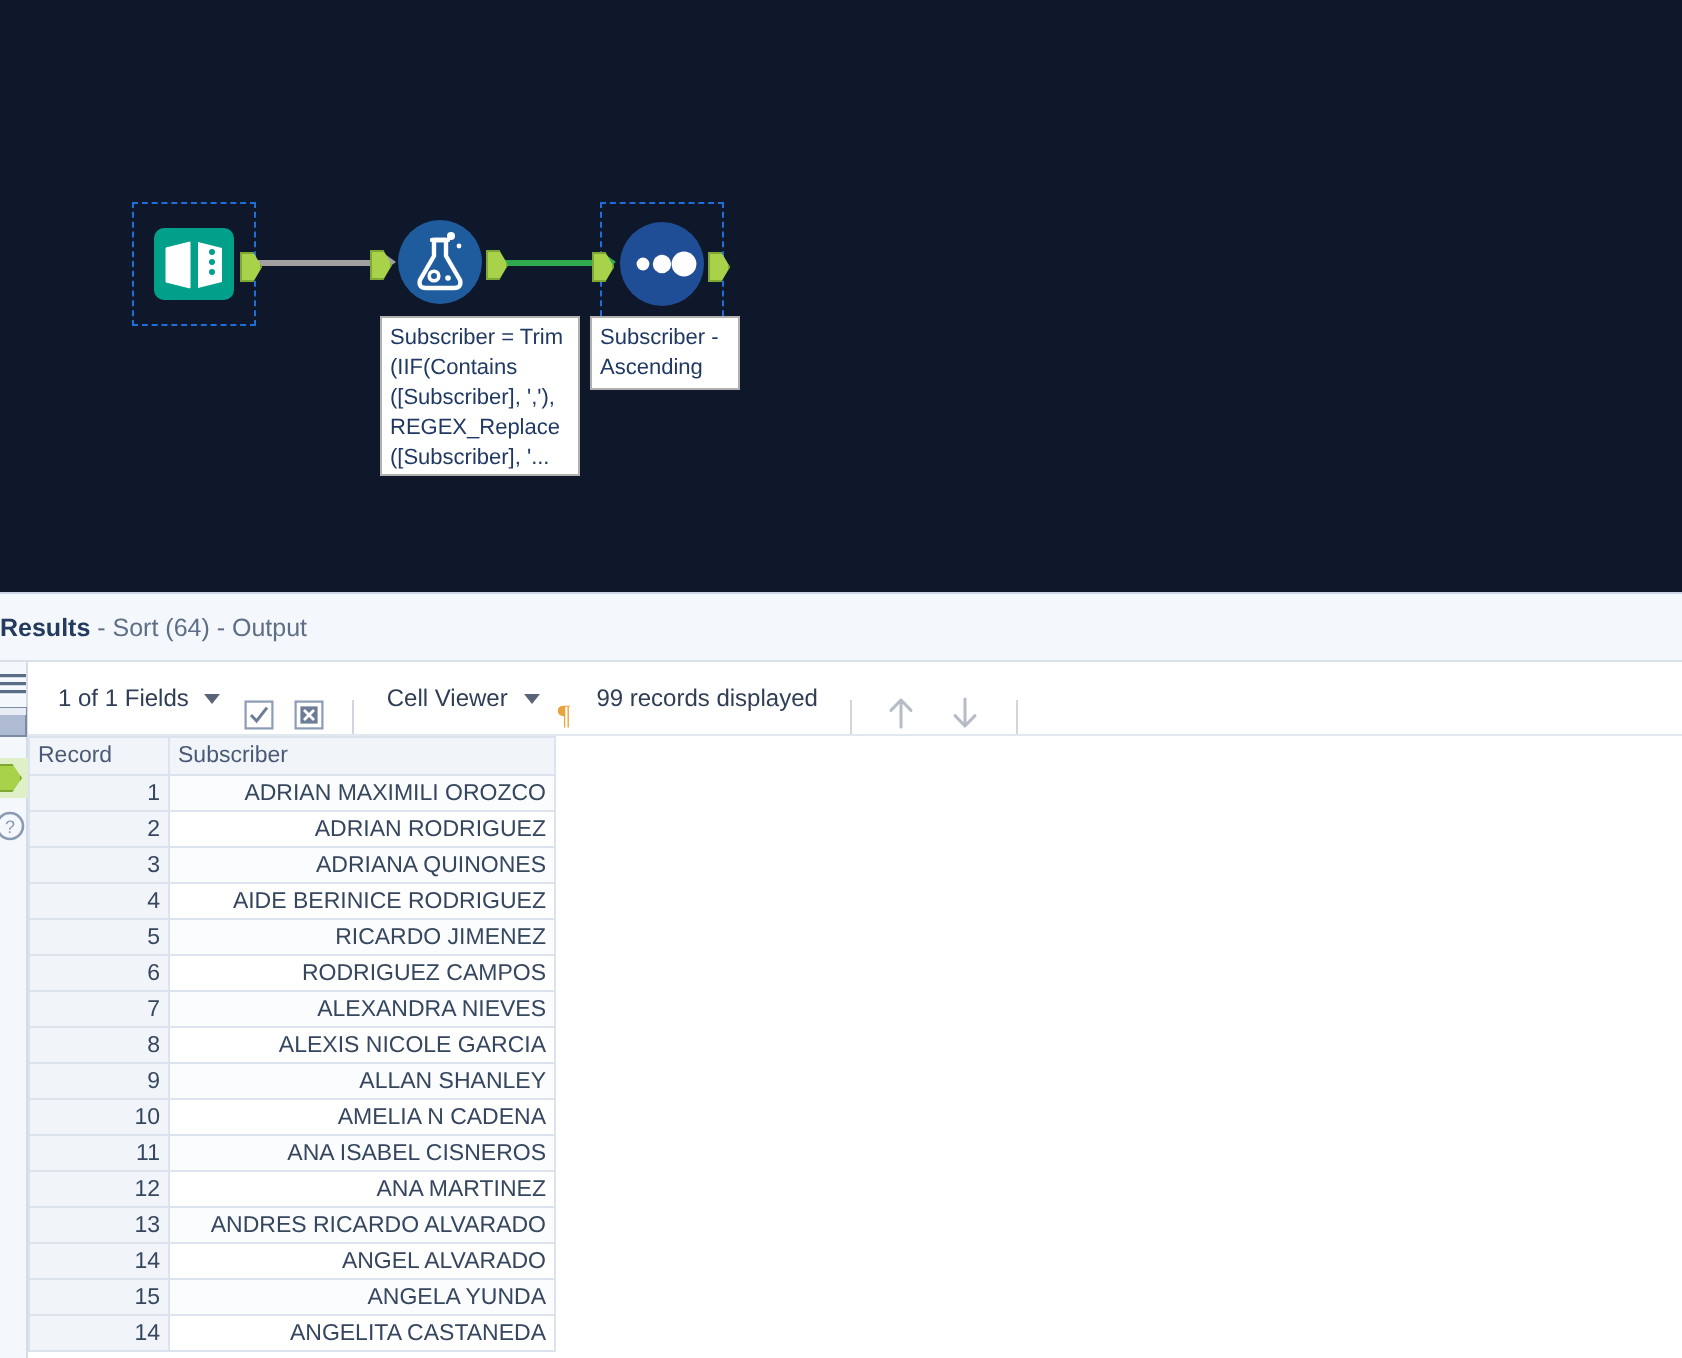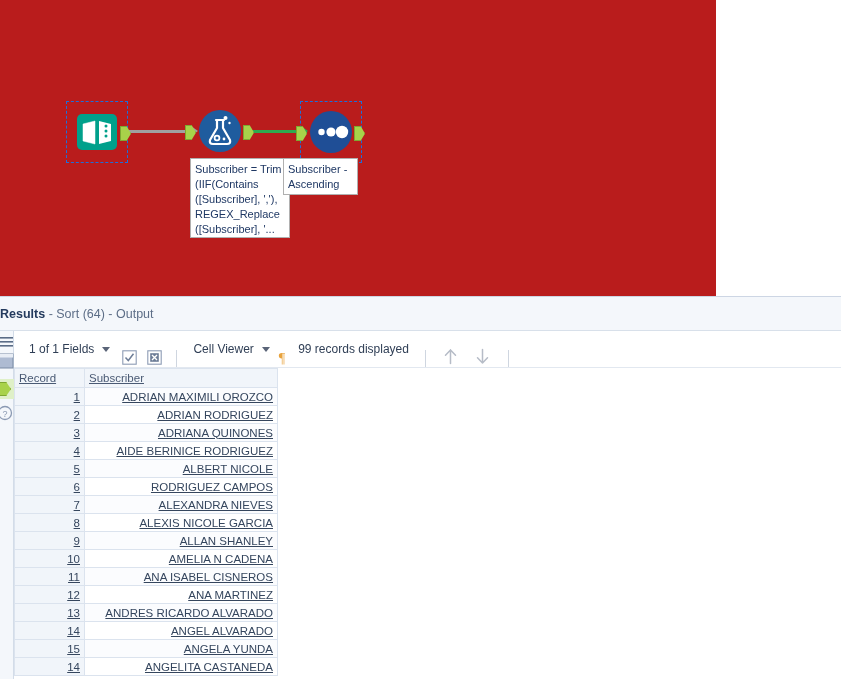--- a/index.html
+++ b/index.html
@@ -6,22 +6,22 @@
   html, body {
     width: 841px; height: 679px;
     background: #ffffff;
     font-family: "Liberation Sans", sans-serif;
     overflow: hidden;
   }
 
   
   #canvas {
     position: absolute; left: 0; top: 0;
-    width: 716px; height: 296px;
-    background: #b91c1c;
+    width: 841px; height: 296px;
+    background: #0f172a;
   }
 
   .tool-node {
     position: absolute;
     width: 62px; height: 62px;
   }
   .tool-node.selected {
     border: 1px dashed #1e6fd9;
     outline: none;
   }
@@ -176,21 +176,20 @@
     font-size: 11.5px;
     color: #35465e;
   }
   table.grid th, table.grid td {
     border: 1px solid #dbe3ee;
     height: 18px;
     padding: 0 4px;
     font-weight: normal;
     overflow: hidden;
     white-space: nowrap;
-    text-decoration: underline;
   }
   table.grid th {
     background: #f1f5fa;
     color: #4a5a74;
     text-align: left;
     height: 19px;
     font-size: 11.5px;
   }
   col.c-record { width: 70px; }
   col.c-subscriber { width: 193px; }
@@ -260,21 +259,21 @@
     <div class="anchor in" style="left:-5px; top:24px;"></div>
     <div class="anchor out" style="left:53px; top:24px;"></div>
   </div>
 
   <div class="annotation" style="left:190px; top:158px; width:100px; height:80px;">Subscriber = Trim
 (IIF(Contains
 ([Subscriber], ','),
 REGEX_Replace
 ([Subscriber], '...</div>
 
-  <div class="annotation" style="left:283px; top:158px; width:75px; height:37px;">Subscriber -
+  <div class="annotation" style="left:295px; top:158px; width:75px; height:37px;">Subscriber -
 Ascending</div>
 
 </div>
 
 <div id="results-panel">
 
   <div id="results-header">
     <div id="results-title">
       <span class="bold">Results</span><span class="dim"> - Sort (64) - Output</span>
     </div>
@@ -384,21 +383,21 @@
           <tr>
             <td class="record-cell">3</td>
             <td class="sub-cell">ADRIANA QUINONES</td>
           </tr>
           <tr class="alt">
             <td class="record-cell">4</td>
             <td class="sub-cell">AIDE BERINICE RODRIGUEZ</td>
           </tr>
           <tr>
             <td class="record-cell">5</td>
-            <td class="sub-cell">ALBERT NICOLE</td>
+            <td class="sub-cell">RICARDO JIMENEZ</td>
           </tr>
           <tr class="alt">
             <td class="record-cell">6</td>
             <td class="sub-cell">RODRIGUEZ CAMPOS</td>
           </tr>
           <tr>
             <td class="record-cell">7</td>
             <td class="sub-cell">ALEXANDRA NIEVES</td>
           </tr>
           <tr class="alt">

